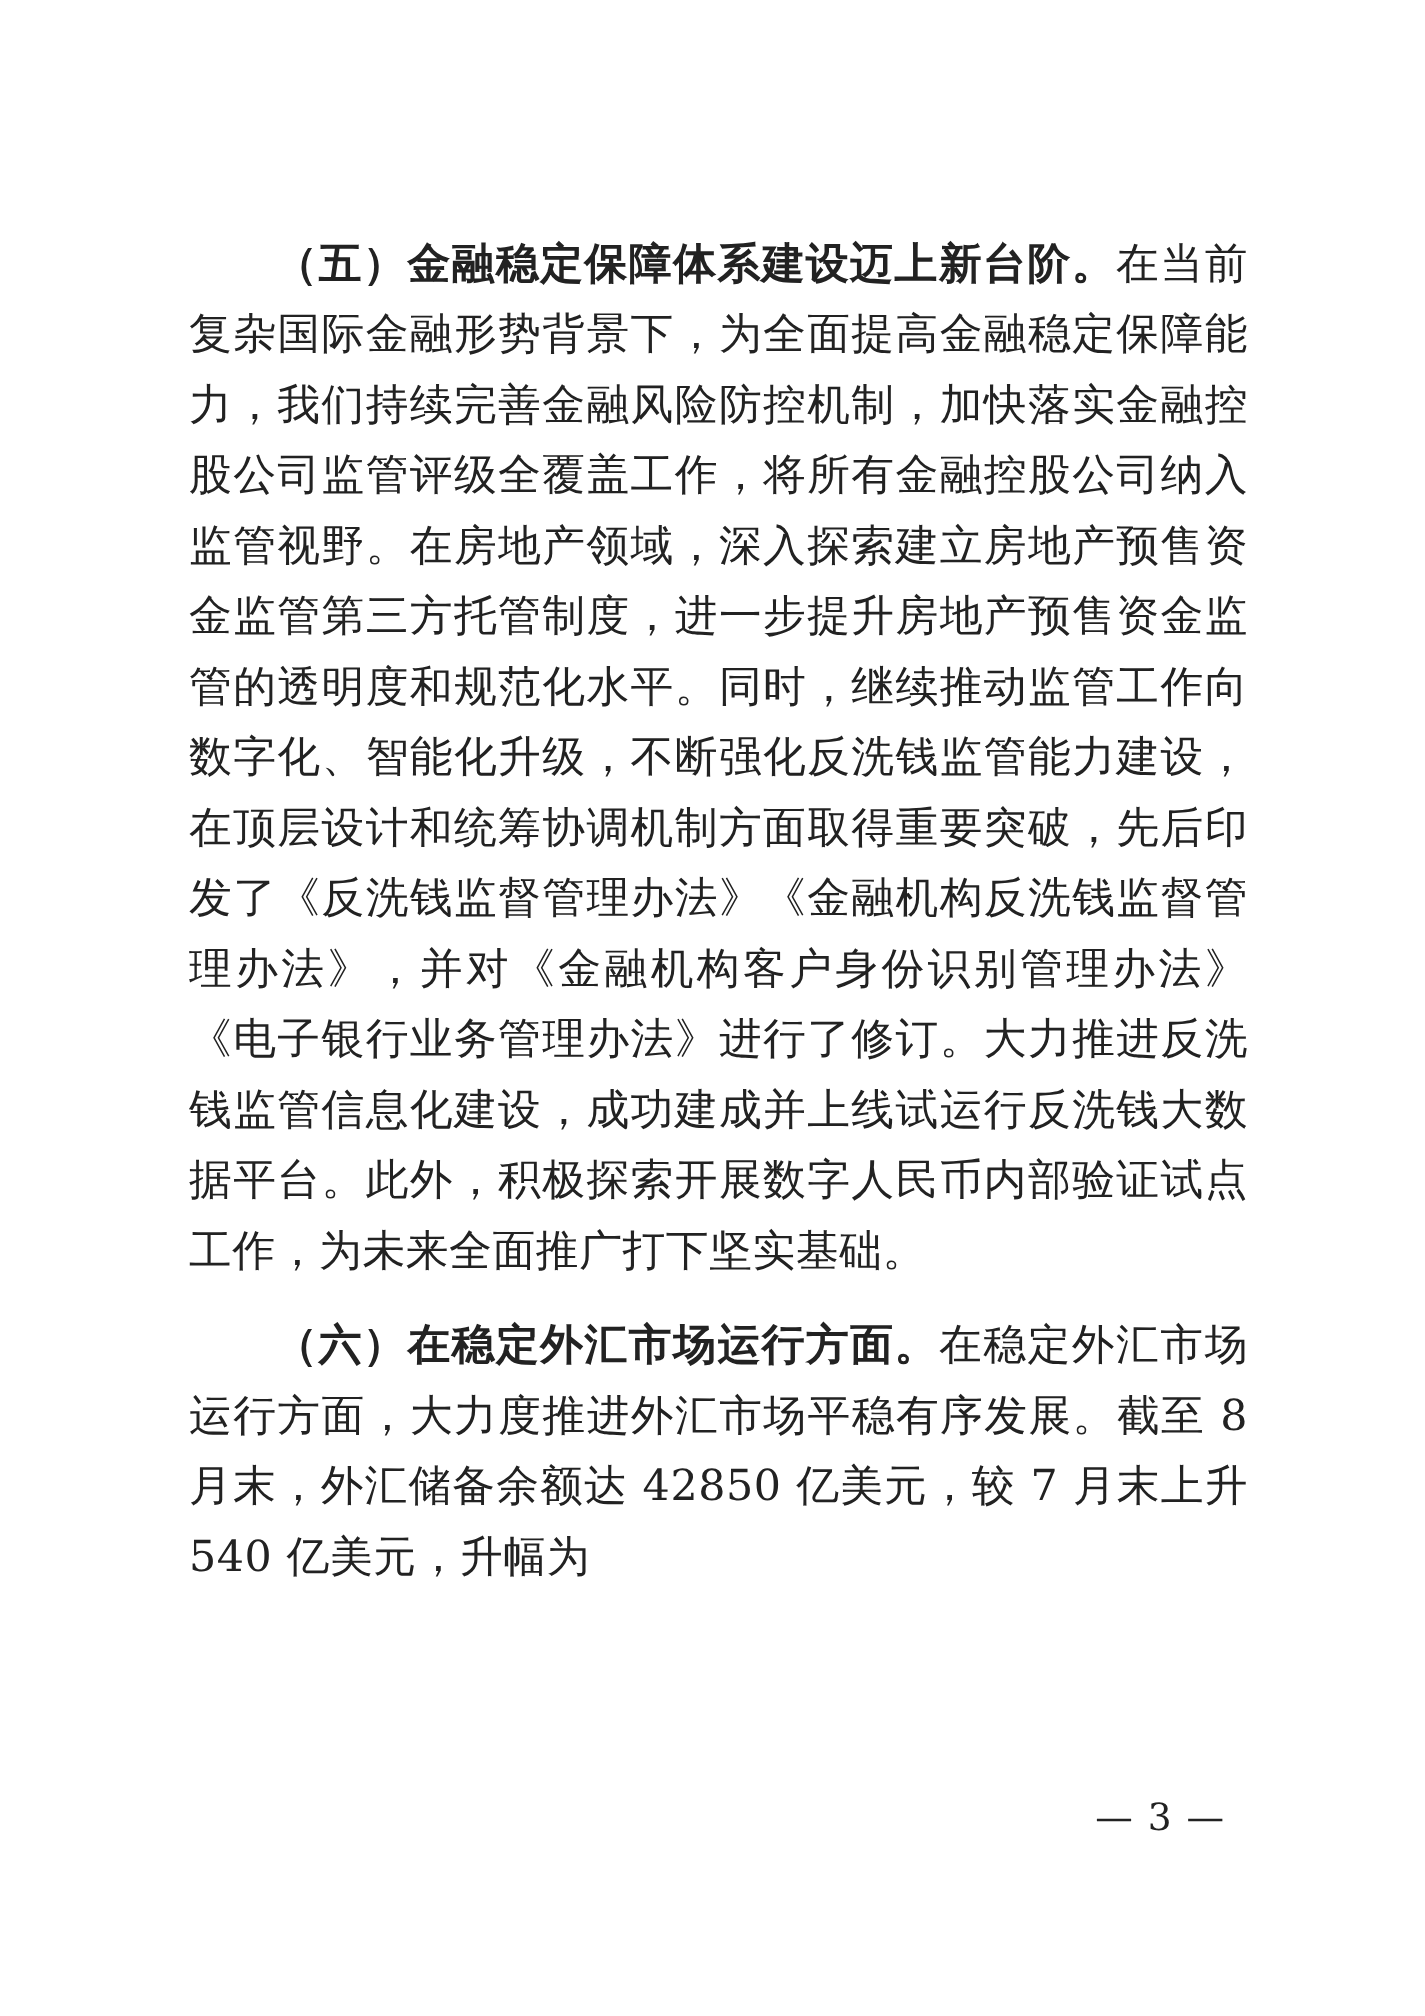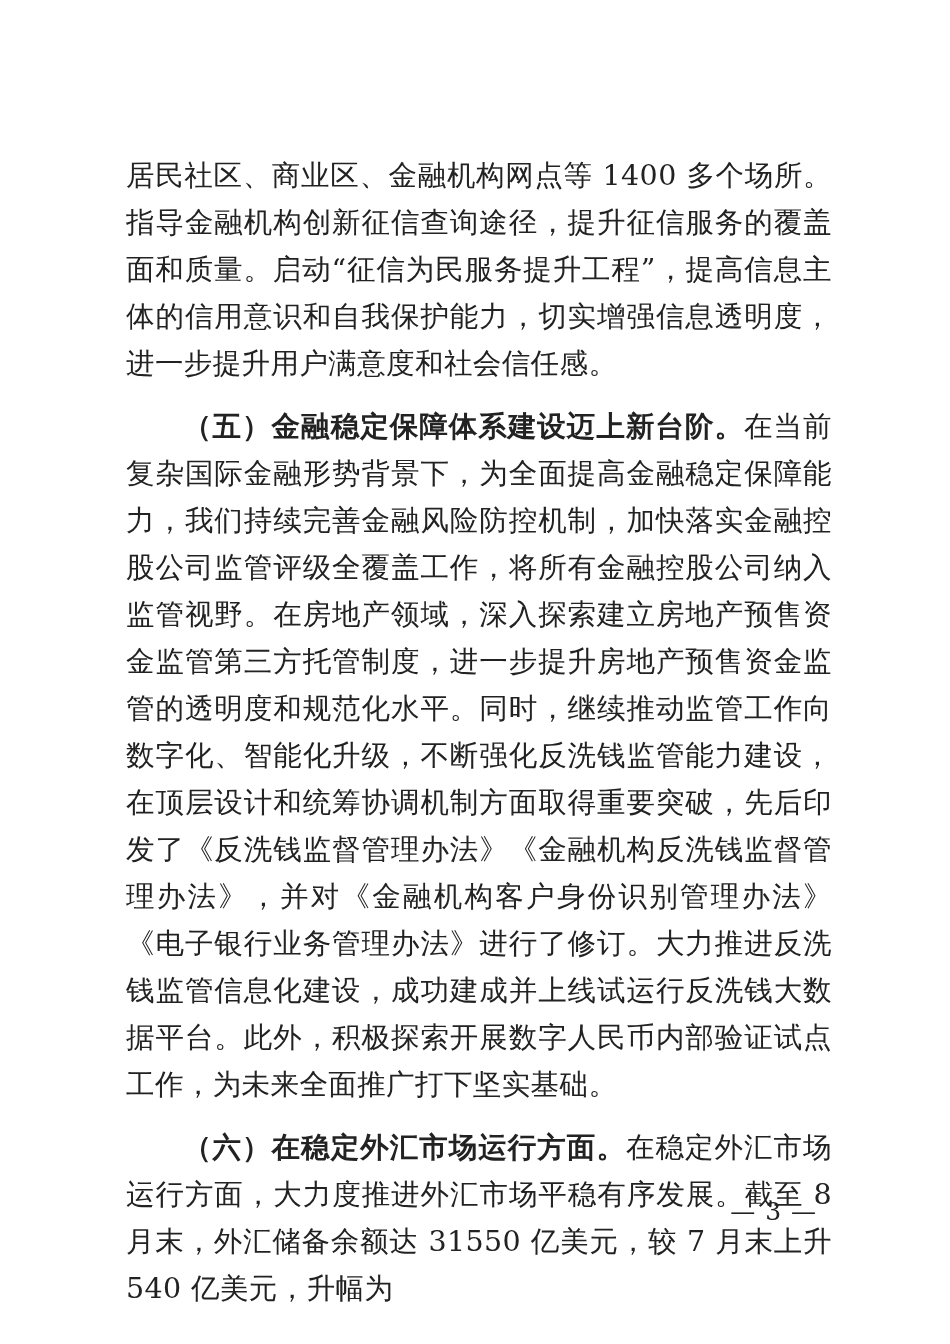--- a/index.html
+++ b/index.html
@@ -60,29 +60,26 @@
     font-family: "DejaVu Serif", "Liberation Serif", serif;
   }
 </style>
 </head>
 <body>
 
 <div class="page">
 
   <div class="body-text">
 
-    <p class="para">
-      <span>居民社区、商业区、金融机构网点等 1400 多个场所。指导金融机构创新征信查询途径，提升征信服务的覆盖面和质量。启动“征信为民服务提升工程”，提高信息主体的信用意识和自我保护能力，切实增强信息透明度，进一步提升用户满意度和社会信任感。</span>
-    </p>
 
     <p class="para indent">
       <span class="heading-run">（五）金融稳定保障体系建设迈上新台阶。</span><span>在当前复杂国际金融形势背景下，为全面提高金融稳定保障能力，我们持续完善金融风险防控机制，加快落实金融控股公司监管评级全覆盖工作，将所有金融控股公司纳入监管视野。在房地产领域，深入探索建立房地产预售资金监管第三方托管制度，进一步提升房地产预售资金监管的透明度和规范化水平。同时，继续推动监管工作向数字化、智能化升级，不断强化反洗钱监管能力建设，在顶层设计和统筹协调机制方面取得重要突破，先后印发了《反洗钱监督管理办法》《金融机构反洗钱监督管理办法》，并对《金融机构客户身份识别管理办法》《电子银行业务管理办法》进行了修订。大力推进反洗钱监管信息化建设，成功建成并上线试运行反洗钱大数据平台。此外，积极探索开展数字人民币内部验证试点工作，为未来全面推广打下坚实基础。</span>
     </p>
 
     <p class="para indent">
-      <span class="heading-run">（六）在稳定外汇市场运行方面。</span><span>在稳定外汇市场运行方面，大力度推进外汇市场平稳有序发展。截至 8 月末，外汇储备余额达 31550 亿美元，较 7 月末上升 540 亿美元，升幅为</span>
+      <span class="heading-run">（六）在稳定外汇市场运行方面。</span><span>在稳定外汇市场运行方面，大力度推进外汇市场平稳有序发展。截至 8 月末，外汇储备余额达 42850 亿美元，较 7 月末上升 540 亿美元，升幅为</span>
     </p>
 
   </div>
 
   <div class="page-number">— 3 —</div>
 
 </div>
 
 </body></html>

